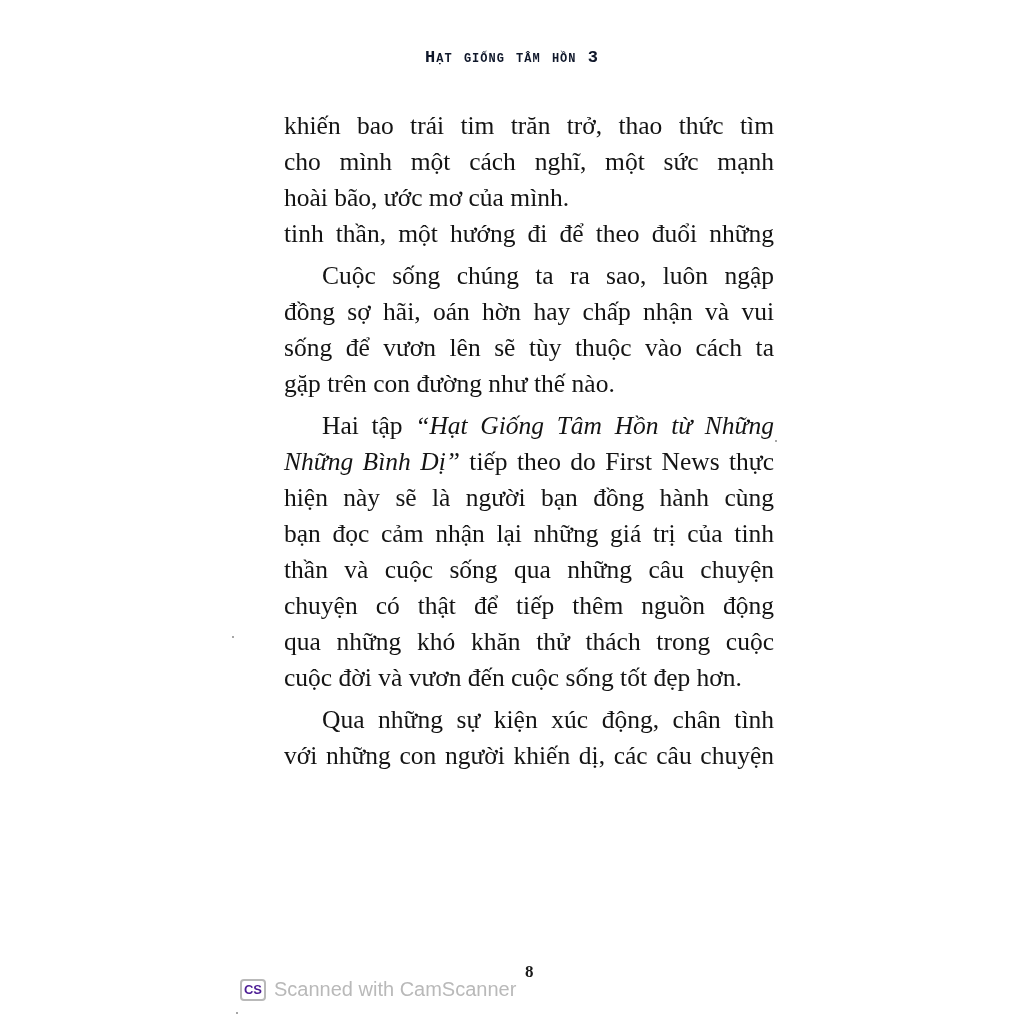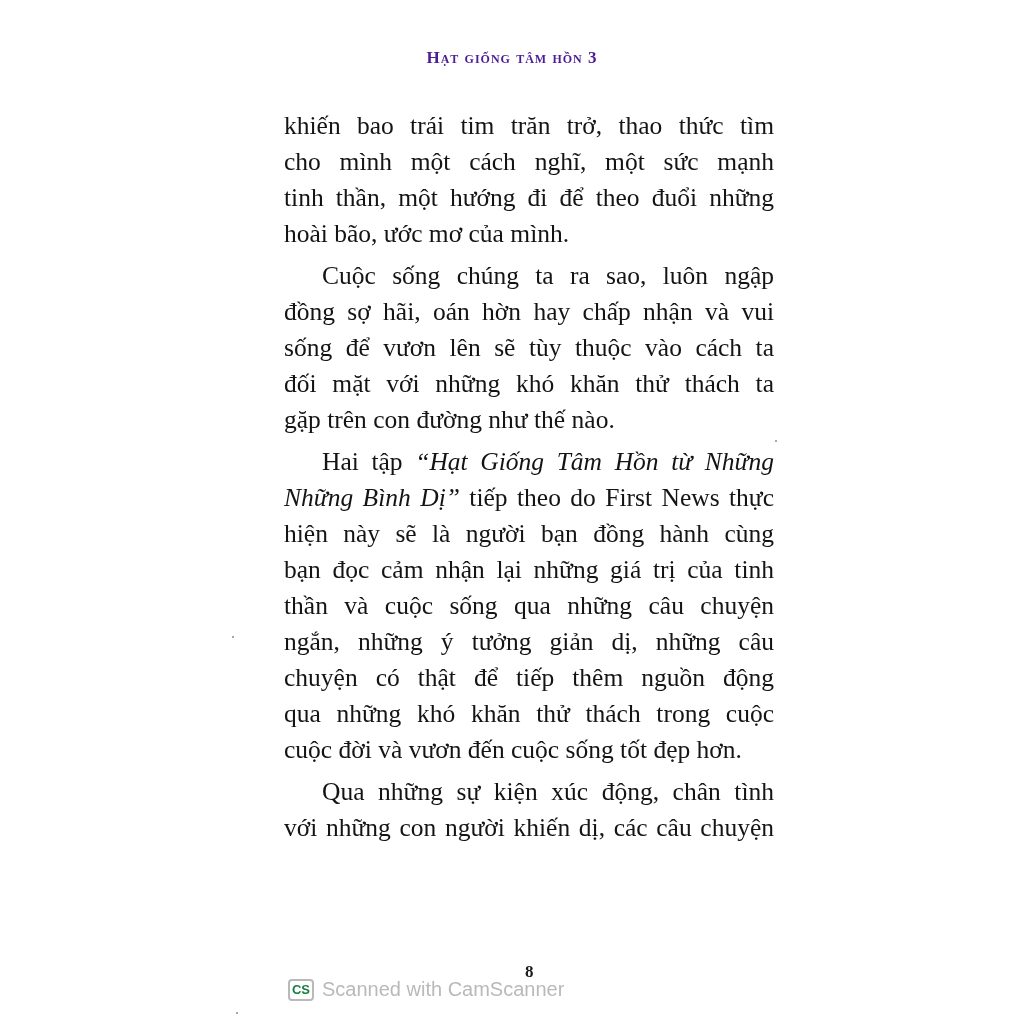--- a/index.html
+++ b/index.html
@@ -20,26 +20,26 @@
       left: 0; top: 0;
       width: 1024px; height: 1024px;
       background: #ffffff;
     }
     .running-header {
       position: absolute;
       top: 48px;
       left: 0;
       width: 1024px;
       text-align: center;
-      font-family: Liberation Serif, serif;
+      font-family: Liberation Mono, monospace;
       font-weight: bold;
       font-size: 17px;
       letter-spacing: 1px;
       font-variant: small-caps;
-      color: #4c1d95;
+      color: #0f172a;
     }
     .body-text {
       position: absolute;
       left: 284px;
       top: 108px;
       width: 490px;
       font-family: "Liberation Serif", "DejaVu Serif", serif;
       font-size: 25.5px;
       line-height: 36px;
       text-align: justify;
@@ -84,64 +84,61 @@
       width: 26px;
       height: 22px;
       border: 2px solid #b9b9b9;
       border-radius: 4px;
       font-size: 13px;
       font-weight: bold;
       display: flex;
       align-items: center;
       justify-content: center;
       box-sizing: border-box;
-      color: #15803d;
+      color: #4c1d95;
       letter-spacing: 0px;
-      margin-left: 48px;
     }
     .speck {
       position: absolute;
       width: 2px; height: 2px;
       background: #888;
       border-radius: 1px;
     }
   </style>
 </head>
 <body>
 
 <div class="page">
 
   <div class="running-header">Hạt giống tâm hồn 3</div>
 
   <div class="body-text">
 
     <div>
       <span class="line">khiến bao trái tim trăn trở, thao thức tìm</span>
       <span class="line">cho mình một cách nghĩ, một sức mạnh</span>
+      <span class="line last">hoài bão, ước mơ của mình.</span>
       <span class="line">tinh thần, một hướng đi để theo đuổi những</span>
-      <span class="line last">hoài bão, ước mơ của mình.</span>
     </div>
     <div class="para-gap"></div>
 
     <div>
       <span class="line indent">Cuộc sống chúng ta ra sao, luôn ngập</span>
       <span class="line">đồng sợ hãi, oán hờn hay chấp nhận và vui</span>
       <span class="line">sống để vươn lên sẽ tùy thuộc vào cách ta</span>
-      <span class="line">đối mặt với những khó khăn thử thách ta</span>
       <span class="line last">gặp trên con đường như thế nào.</span>
     </div>
     <div class="para-gap"></div>
 
     <div>
       <span class="line indent"><span>Hai tập </span><span class="em">“Hạt Giống Tâm Hồn từ Những</span></span>
       <span class="line"><span class="em">Những Bình Dị”</span><span> tiếp theo do First News thực</span></span>
       <span class="line">hiện này sẽ là người bạn đồng hành cùng</span>
       <span class="line">bạn đọc cảm nhận lại những giá trị của tinh</span>
       <span class="line">thần và cuộc sống qua những câu chuyện</span>
-      <span class="line">ngắn, những ý tưởng giản dị, những câu</span>
       <span class="line">chuyện có thật để tiếp thêm nguồn động</span>
       <span class="line">qua những khó khăn thử thách trong cuộc</span>
       <span class="line last">cuộc đời và vươn đến cuộc sống tốt đẹp hơn.</span>
     </div>
     <div class="para-gap"></div>
 
     <div>
       <span class="line indent">Qua những sự kiện xúc động, chân tình</span>
       <span class="line">với những con người khiến dị, các câu chuyện</span>
     </div>

